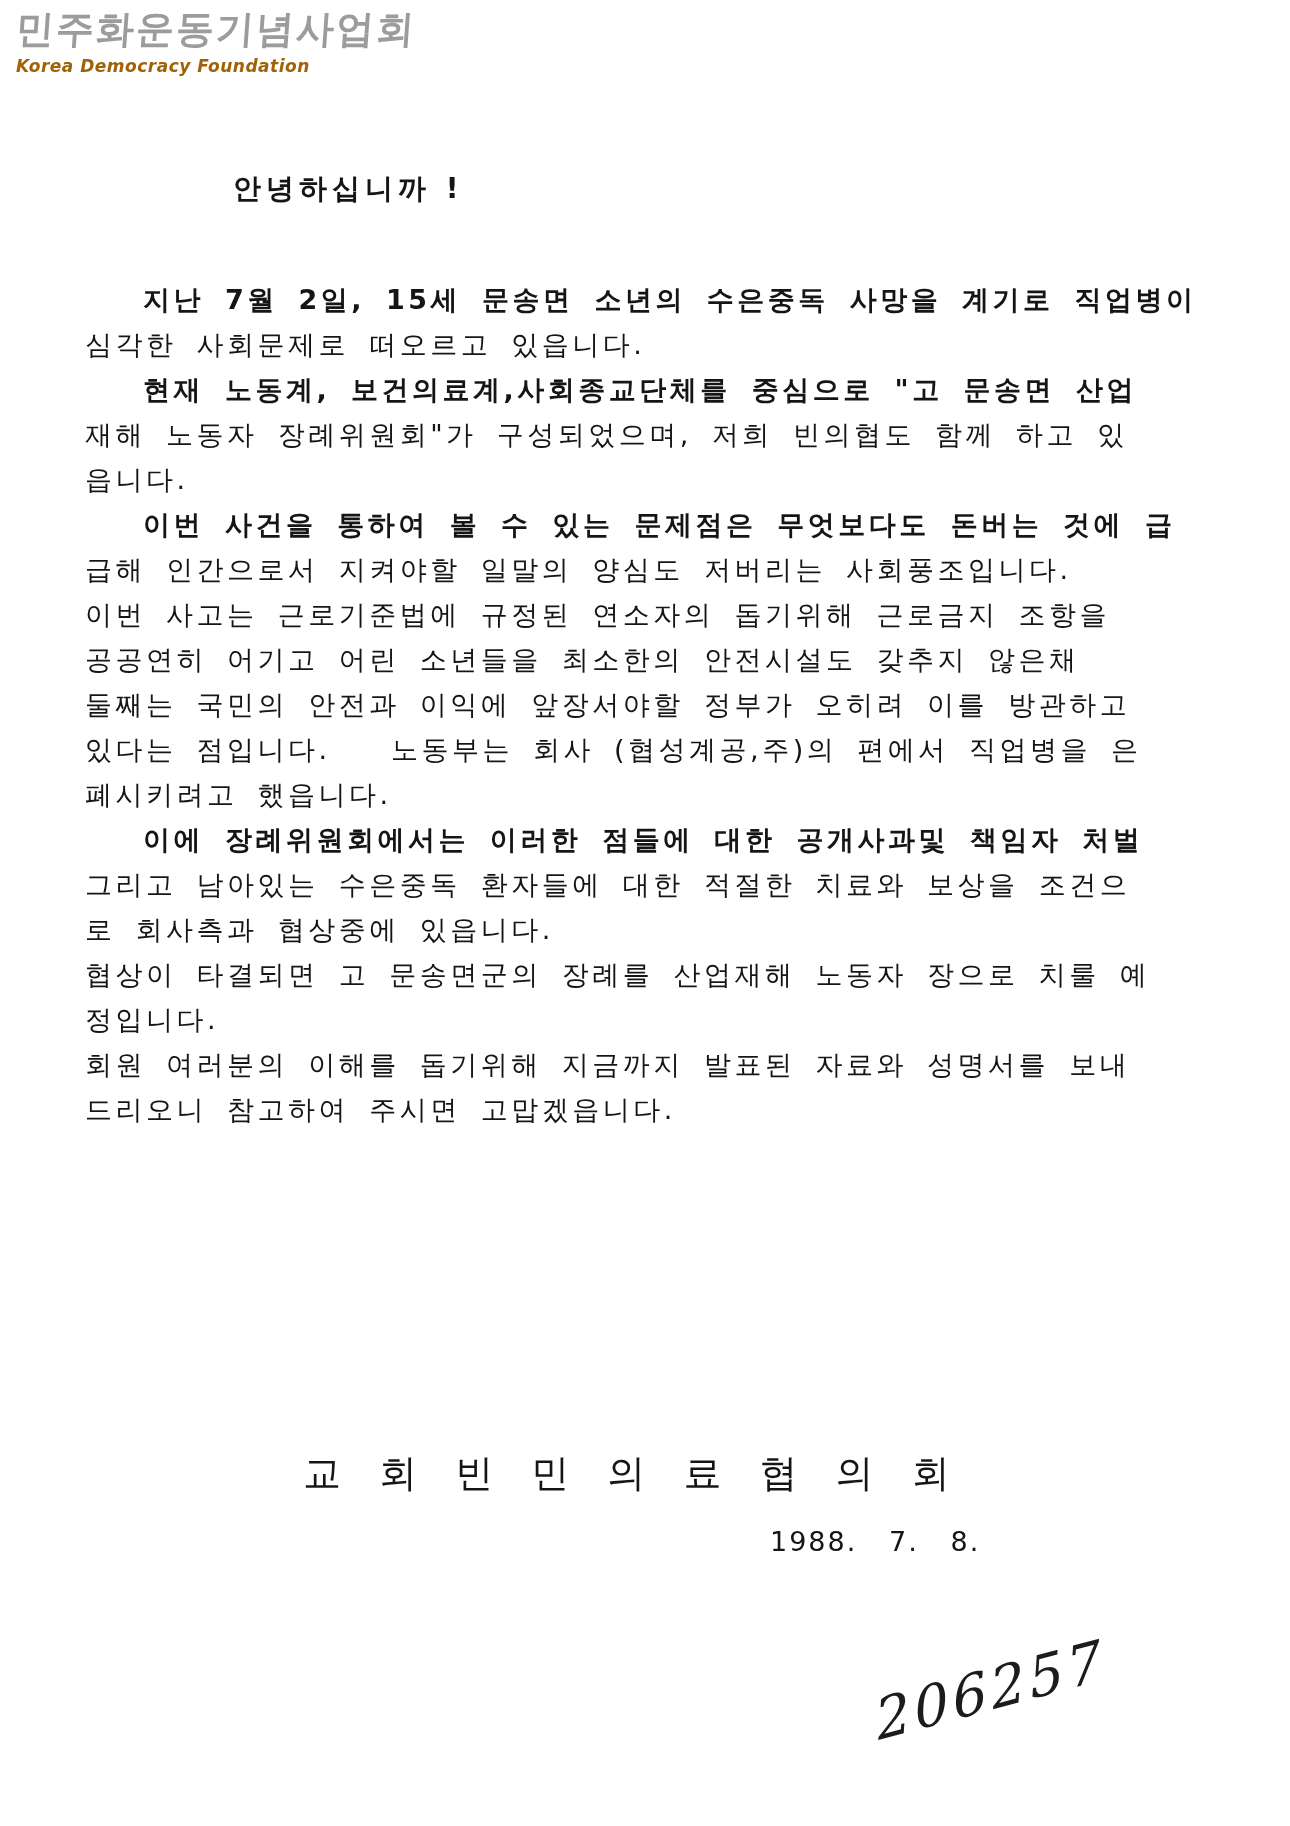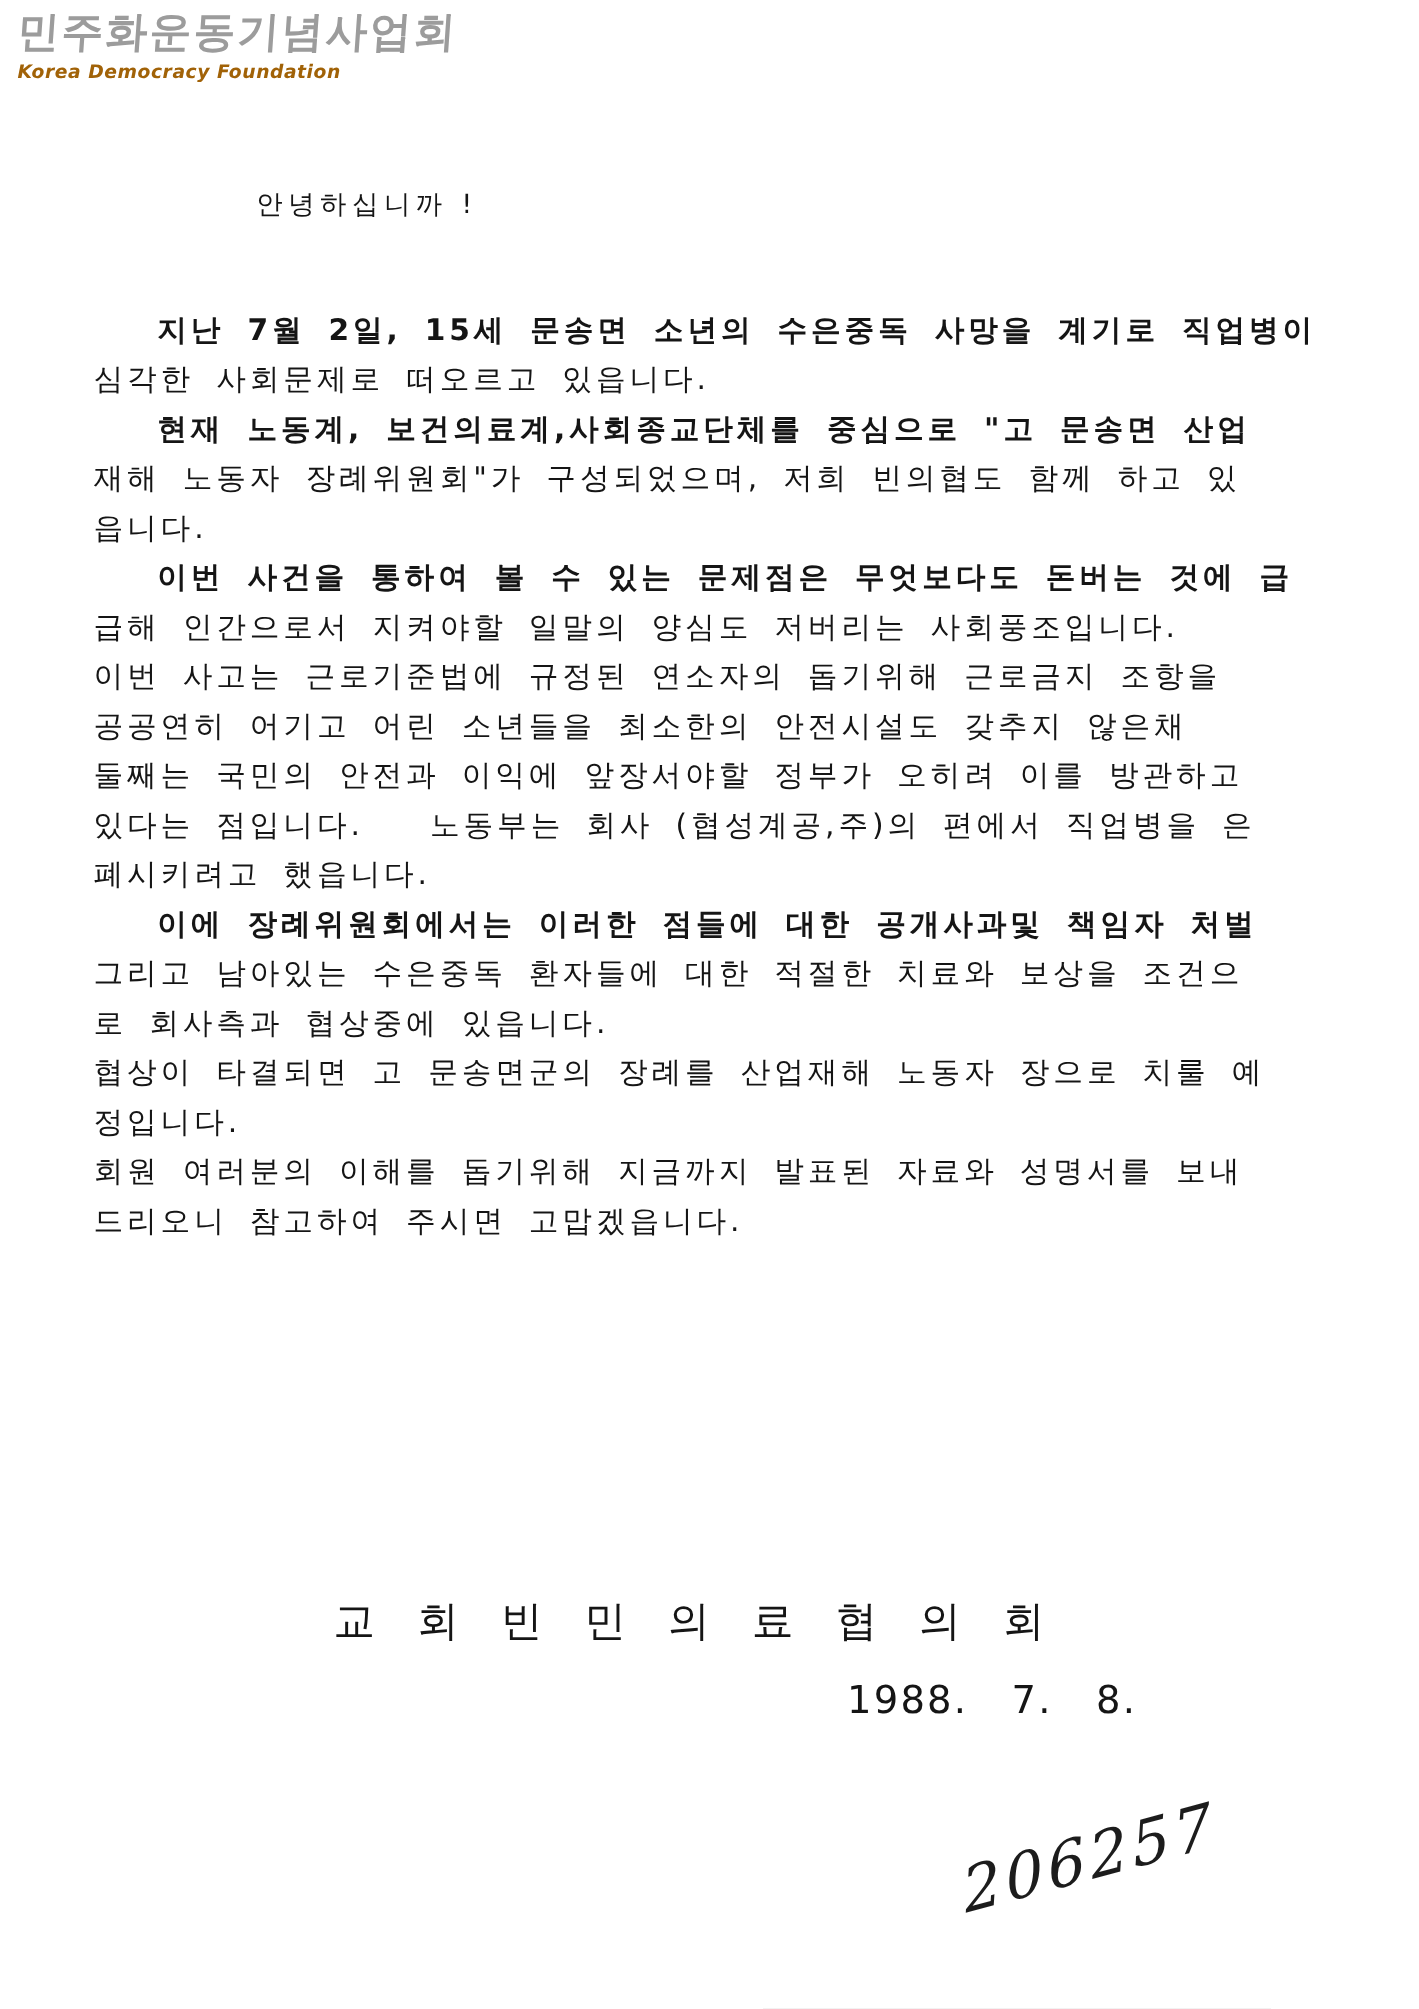--- a/index.html
+++ b/index.html
@@ -31,23 +31,24 @@
     font-style: italic;
     letter-spacing: 0.5px;
     color: #c4657a;
   }
 
   
   .greeting {
     position: absolute;
     left: 233px;
     top: 170px;
-    font-size: 24px;
+    font-size: 28px;
     letter-spacing: 5px;
     white-space: pre;
+    font-weight: bold;
   }
 
   
   .body-block {
     position: absolute;
     left: 85px;
     top: 282px;
     width: 1140px;
   }
   .body-line {
@@ -66,21 +67,21 @@
     top: 1448px;
     font-size: 38px;
     letter-spacing: 2px;
     word-spacing: 22px;
     white-space: pre;
   }
   .letter-date {
     position: absolute;
     left: 770px;
     top: 1526px;
-    font-size: 35px;
+    font-size: 27px;
     letter-spacing: 2px;
     white-space: pre;
   }
 
   
   .archive-number {
     position: absolute;
     left: 880px;
     top: 1688px;
     font-family: "DejaVu Serif", serif;

